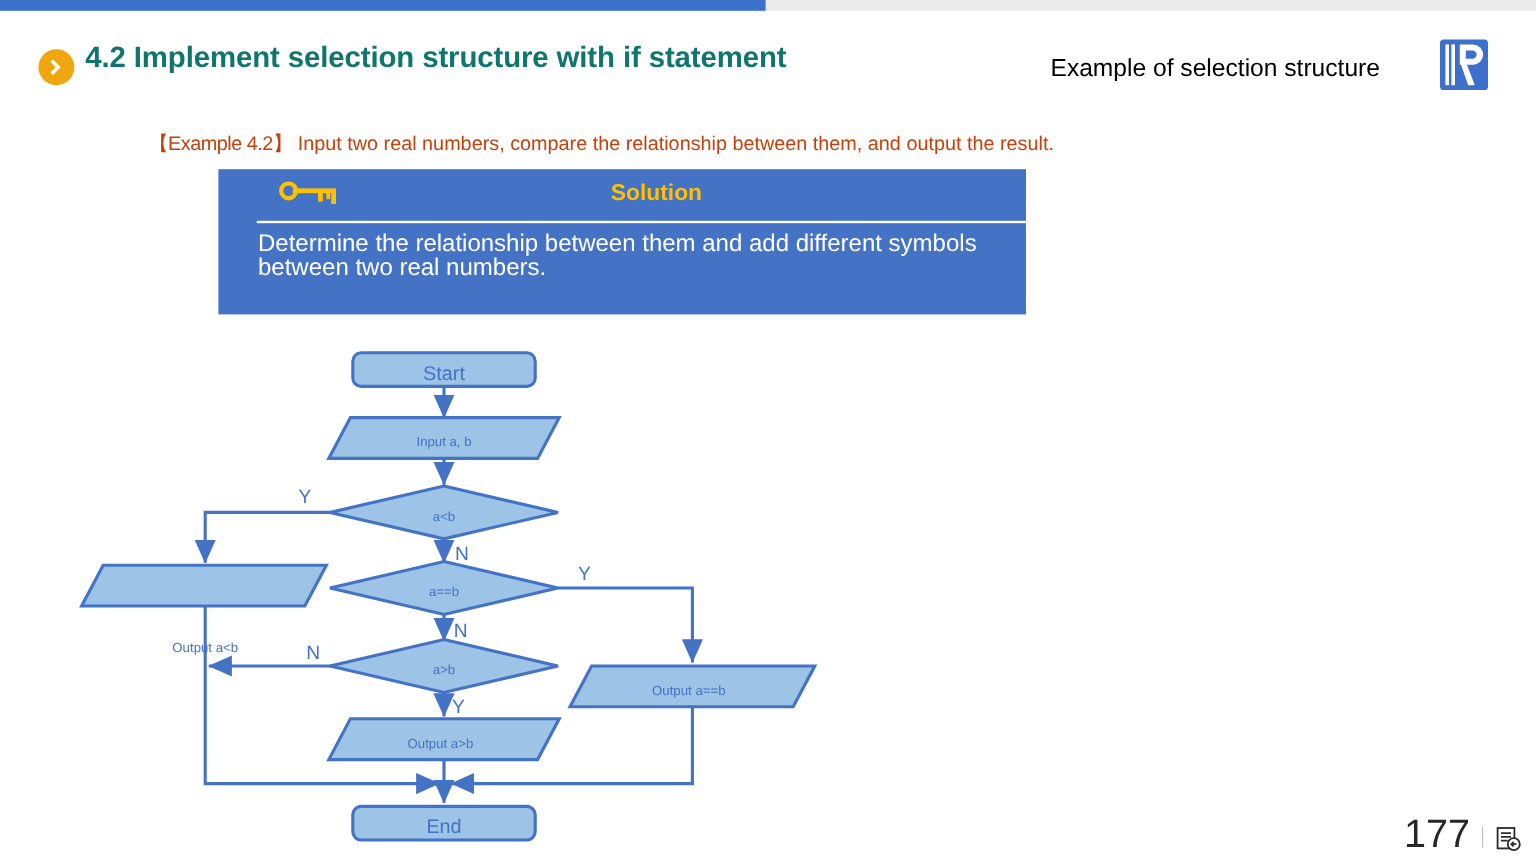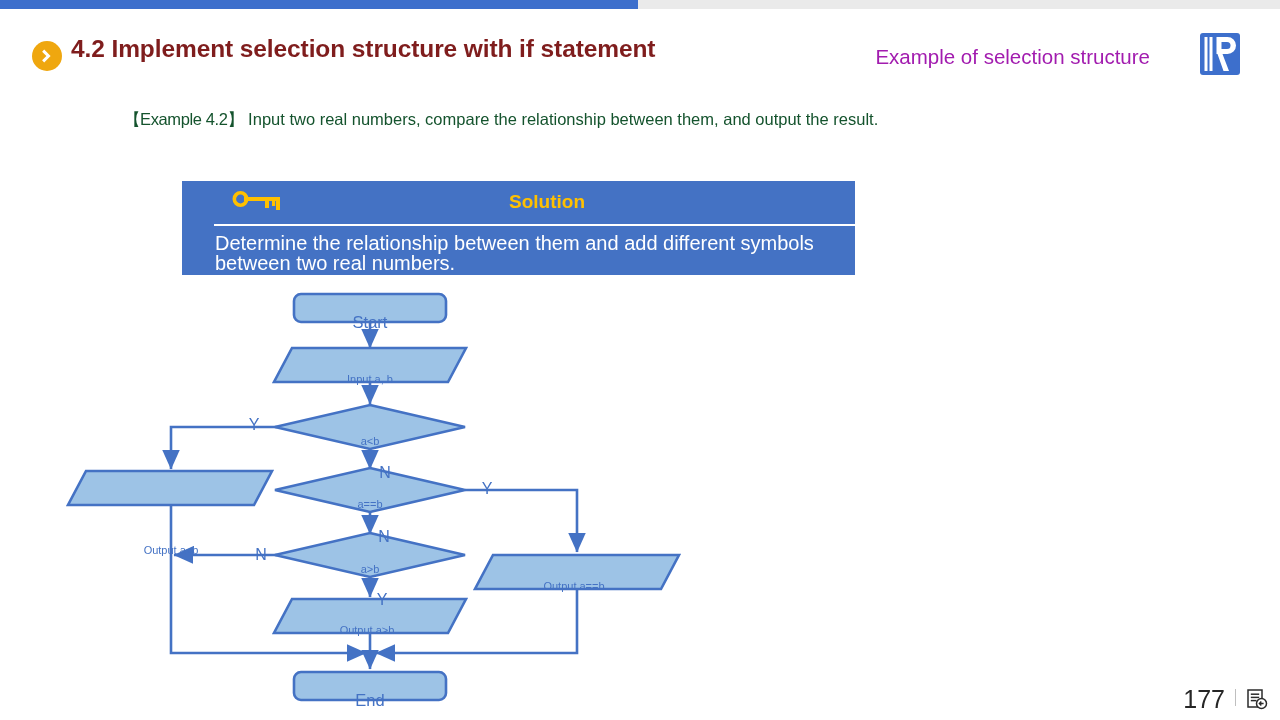--- a/index.html
+++ b/index.html
@@ -39,56 +39,55 @@
     border-radius: 50%;
     background: #EFA70F;
   }
   #header-bullet svg { display:block; }
 
   #page-title {
     position: absolute;
     left: 71px; top: 35px;
     font-size: 24.5px;
     font-weight: bold;
-    color: #7f1d1d;
+    color: #0f766e;
     letter-spacing: -0.1px;
     white-space: nowrap;
   }
 
   #header-subtitle {
     position: absolute;
     right: 130px; top: 45px;
     font-size: 20.5px;
-    color: #a21caf;
+    color: #000000;
     white-space: nowrap;
   }
 
   #brand-logo {
     position: absolute;
     left: 1199px; top: 32px;
     width: 42px; height: 44px;
   }
 
   
   #example-line {
     position: absolute;
     left: 124px; top: 109px;
     font-size: 16.5px;
-    color: #14532d;
+    color: #c2410c;
     white-space: nowrap;
   }
   #example-line .tag { letter-spacing: -0.4px; }
 
   
   #solution-panel {
     position: absolute;
     left: 182px; top: 141px;
-    width: 673px; height: 94px;
+    width: 673px; height: 121px;
     background: #4472C4;
-    margin-top: 40px;
   }
   #solution-head {
     position: relative;
     height: 43px;
   }
   #key-icon {
     position: absolute;
     left: 50px; top: 10px;
     width: 60px; height: 24px;
   }
@@ -116,42 +115,42 @@
     color: #FFFFFF;
   }
 
   
   #flowchart {
     position: absolute;
     left: 0; top: 0;
     width: 1280px; height: 720px;
     pointer-events: none;
   }
-  #flow-labels { position: absolute; left:0; top:14px; width:1280px; height:563px; }
+  #flow-labels { position: absolute; left:0; top:4px; width:1280px; height:563px; }
   .flow-text {
     position: absolute;
     font-size: 11px;
     color: #4472C4;
     white-space: nowrap;
     transform: translate(-50%, -50%);
   }
   .flow-text.term { font-size: 16.5px; }
   .branch-label {
     position: absolute;
     font-size: 16px;
     color: #4472C4;
     white-space: nowrap;
     transform: translate(-50%, -50%);
   }
 
   
   #page-number {
     position: absolute;
     right: 55px; bottom: 6px;
-    font-size: 25px;
+    font-size: 33px;
     color: #262626;
   }
   #footer-sep {
     position: absolute;
     right: 44px; bottom: 14px;
     width: 1px; height: 17px;
     background: #BFBFBF;
   }
   #footer-icon {
     position: absolute;

